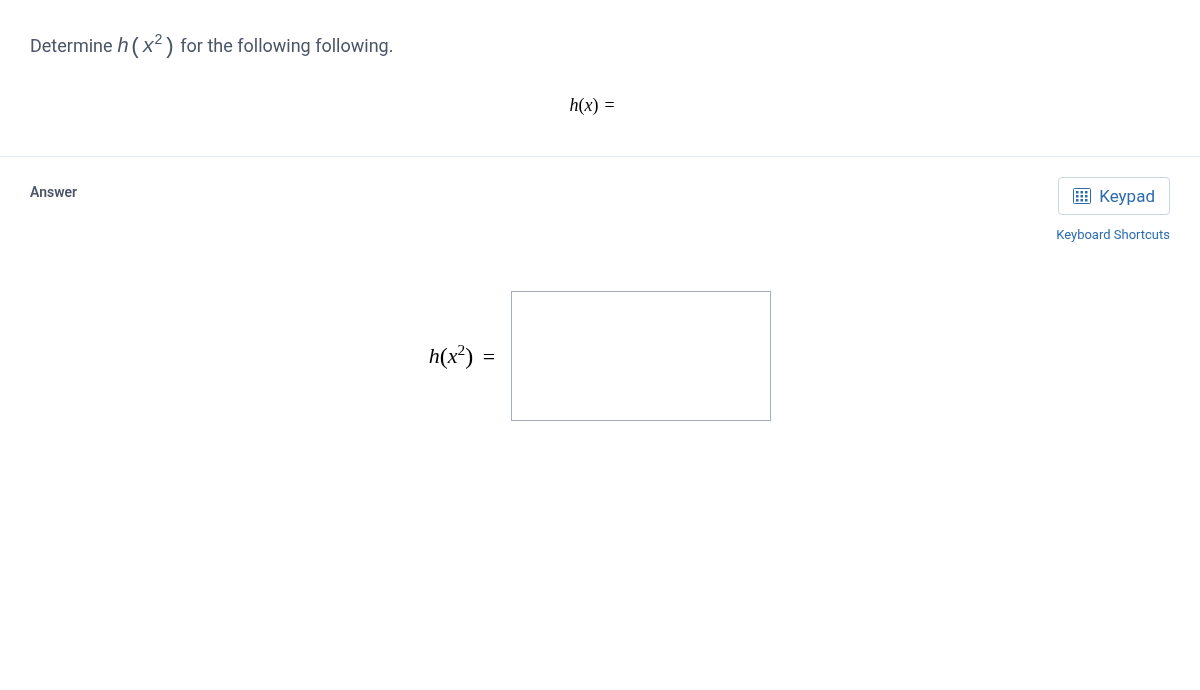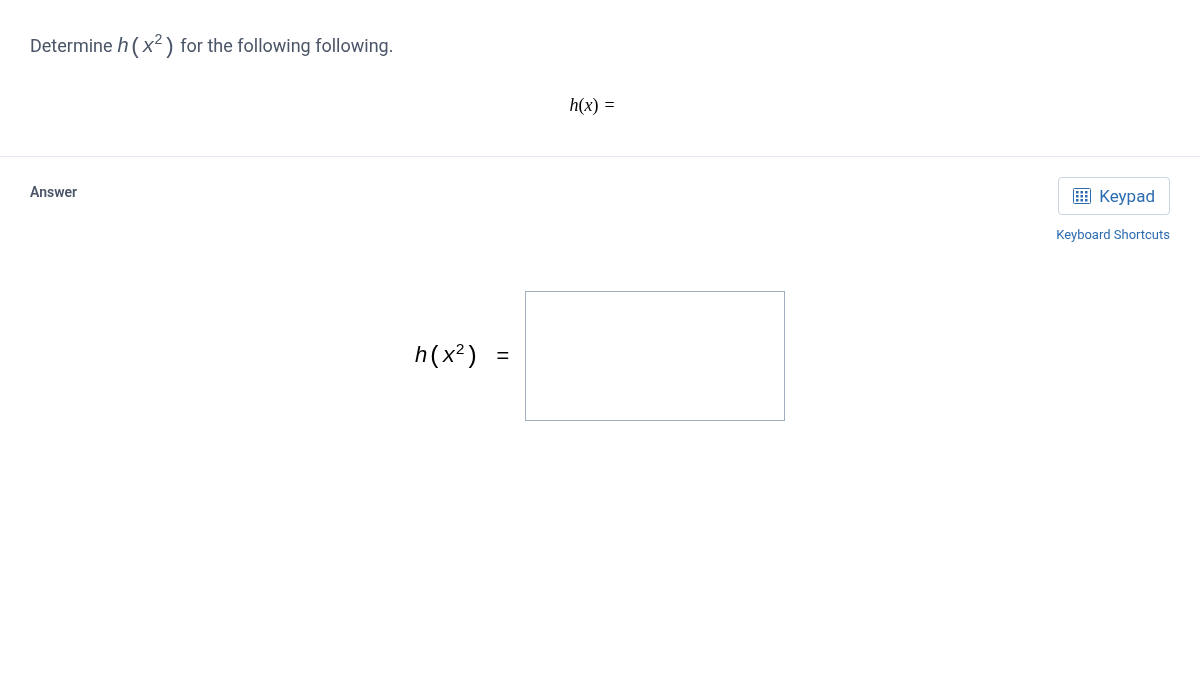--- a/index.html
+++ b/index.html
@@ -119,21 +119,21 @@
     text-decoration: none;
     cursor: pointer;
   }
   .input-row {
     text-align: center;
     margin-top: 90px;
   }
   .input-row .lhs {
     display: inline-block;
     vertical-align: middle;
-    font-family: Liberation Mono, monospace;
+    font-family: Liberation Serif, serif;
     font-style: italic;
     font-size: 22px;
     color: #000;
     margin-right: 8px;
   }
   .input-row .lhs .paren {
     font-style: normal;
     font-size: 24px;
     vertical-align: -1px;
   }

